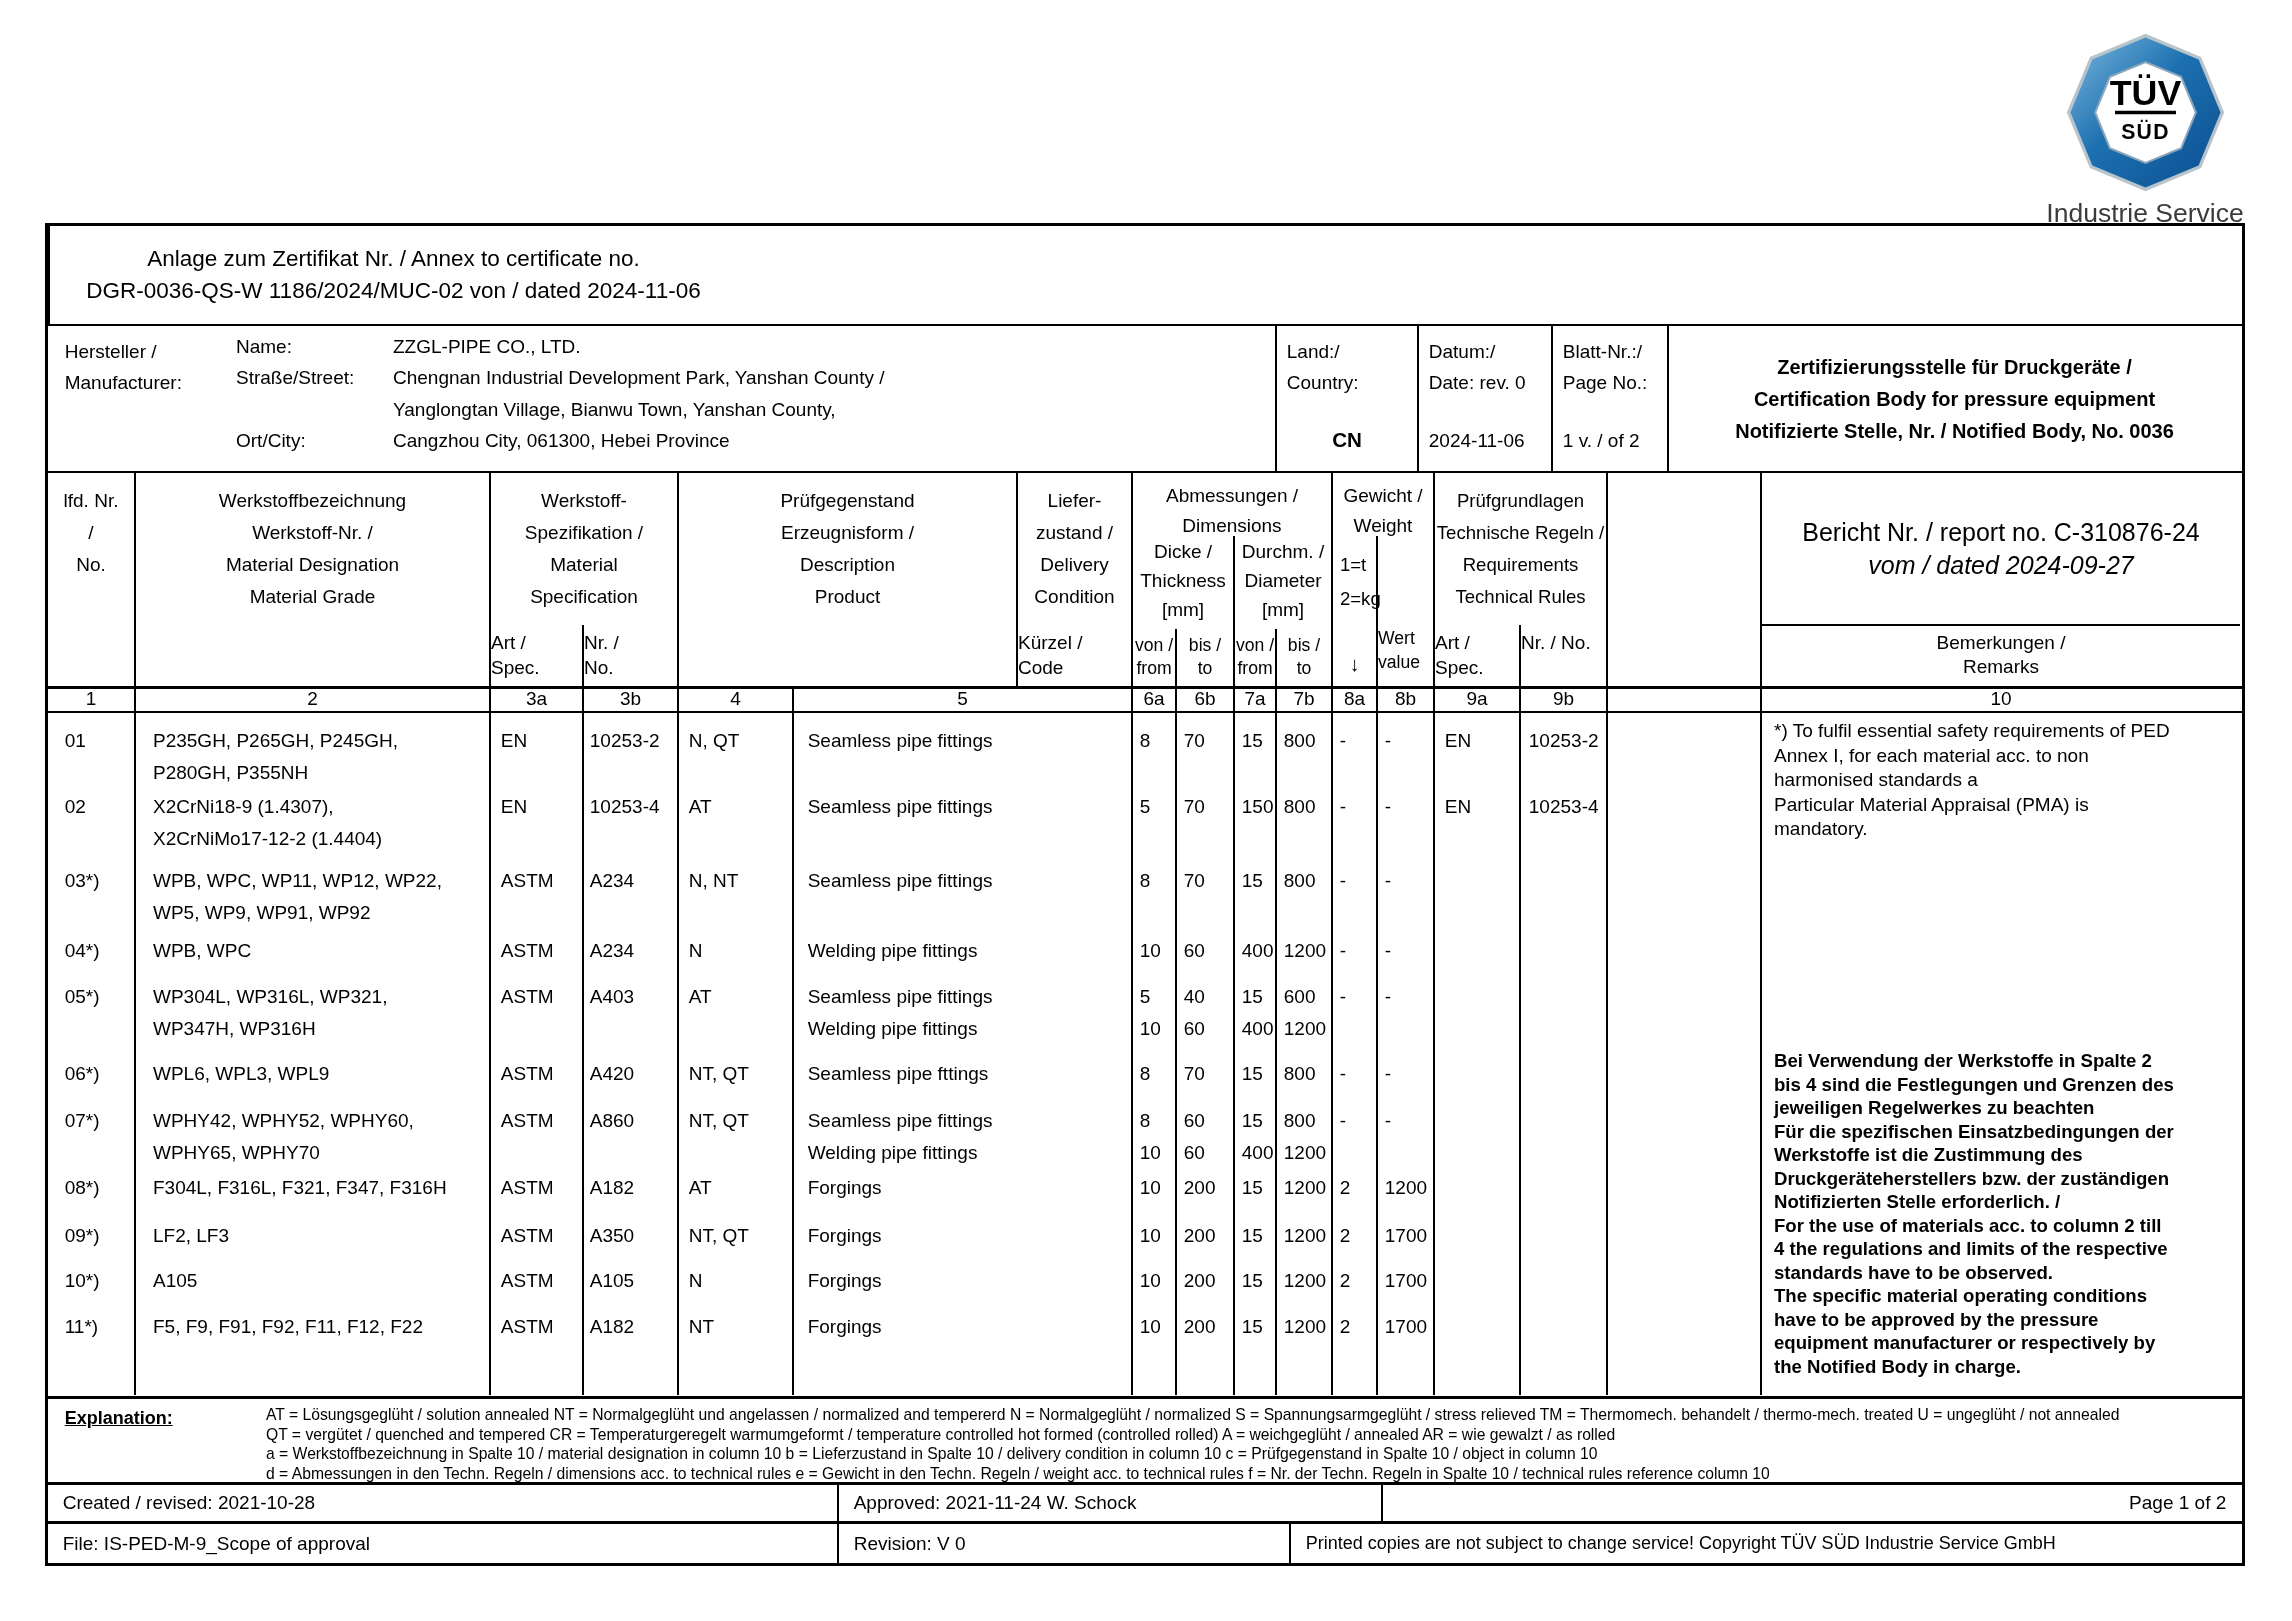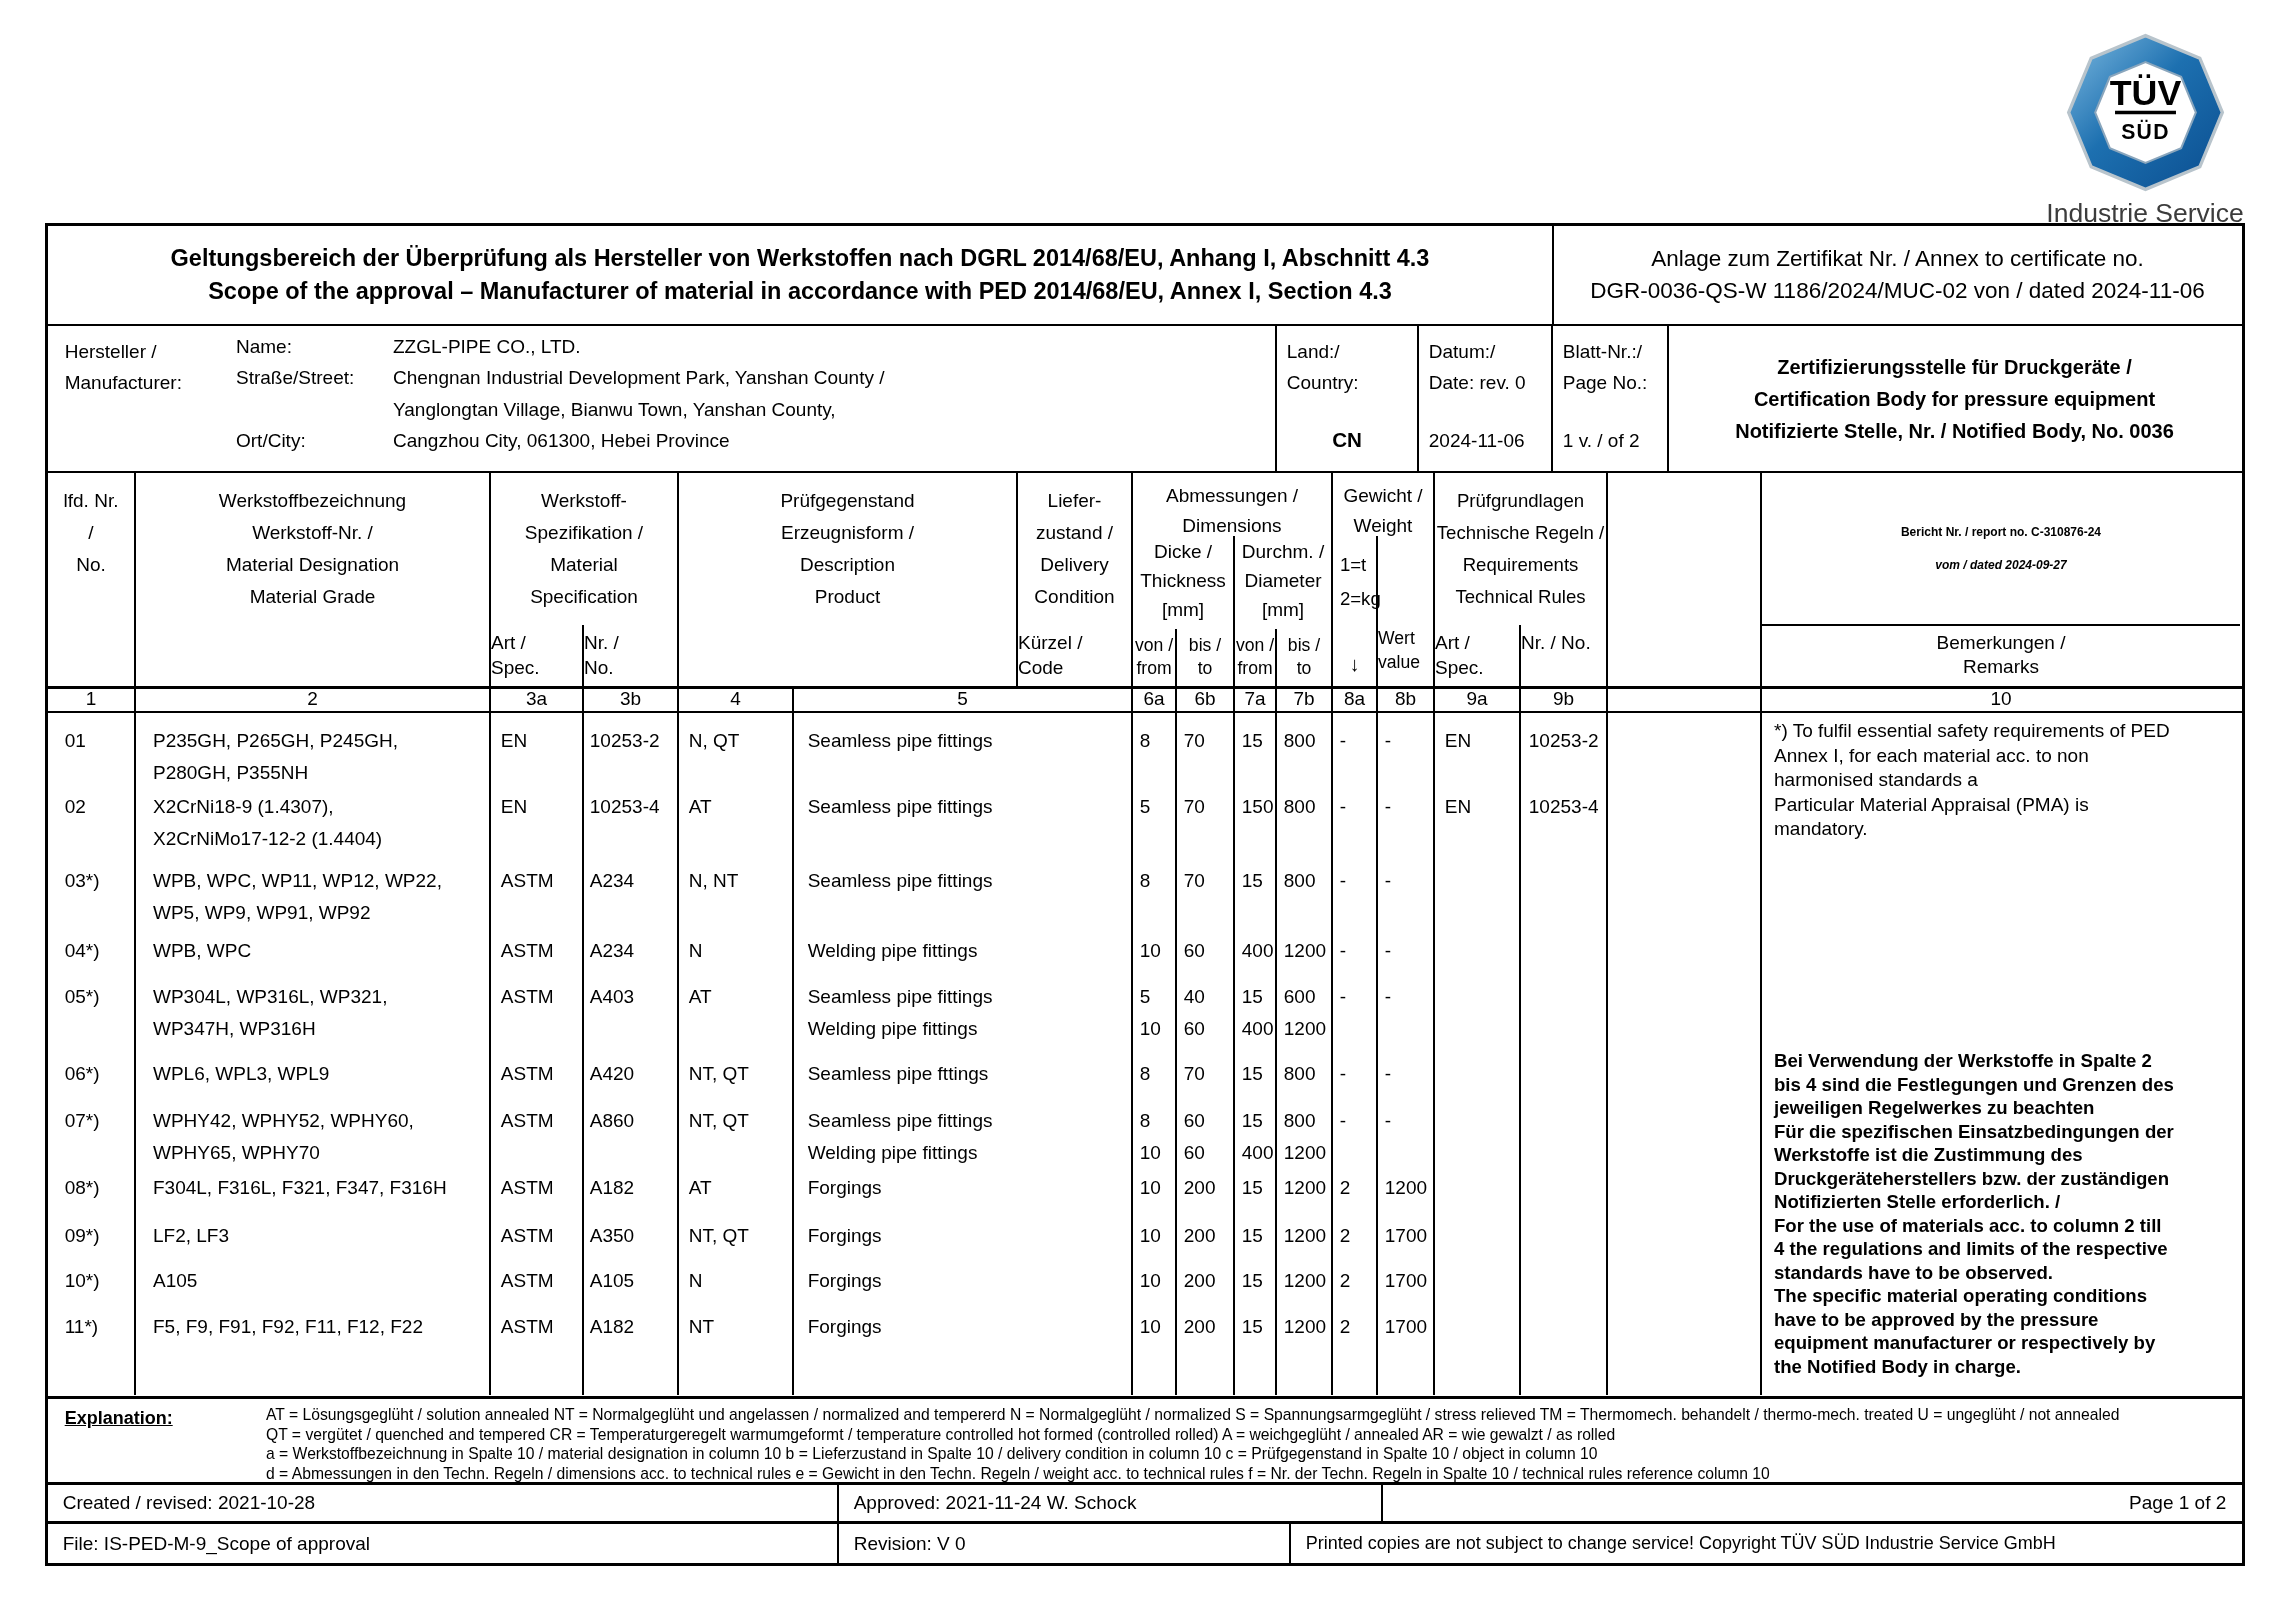--- a/index.html
+++ b/index.html
@@ -24,21 +24,21 @@
   .hsub{position:absolute;bottom:0;left:0;right:0;height:61px;display:flex}
   .hsc{box-sizing:border-box;text-align:left;white-space:pre-line;line-height:25.5px;padding-top:4.9px}
   .hmidrow{display:flex;height:150px}
   .hhalf{position:relative;box-sizing:border-box}
   .hmidlabel{line-height:29px;padding-top:1px;white-space:pre-line}
   .fromto{position:absolute;bottom:0;left:0;right:0;height:57px;display:flex}
   .ftc{box-sizing:border-box;text-align:center;font-size:17.6px;line-height:23.5px;white-space:pre-line;padding-top:4.9px}
   .wunits{padding-top:11.8px;line-height:34px;white-space:pre-line;text-align:left;padding-left:6.9px;font-size:18.6px}
   .arrow{position:absolute;bottom:9.8px;width:100%;text-align:center;font-size:20.6px}
   .wval{position:absolute;bottom:12px;width:100%;text-align:left;font-size:17.6px;line-height:23.5px;white-space:pre-line}
-  .report{height:153px;border-bottom:2px solid #000;box-sizing:border-box;display:flex;flex-direction:column;justify-content:center;font-weight:bold;font-size:12px;line-height:33px}
+  .report{height:153px;border-bottom:2px solid #000;box-sizing:border-box;display:flex;flex-direction:column;justify-content:center;font-weight:normal;font-size:25px;line-height:33px}
   .it{font-style:italic}
   .remhdr{height:58px;display:flex;flex-direction:column;justify-content:center;line-height:24.5px;white-space:pre-line}
   
   .numrow{position:relative;height:27.4px;border-top:3.9px solid #000;border-bottom:2.9px solid #000;box-sizing:border-box;display:flex;font-size:19px}
   .nc{box-sizing:border-box;text-align:center;line-height:19.6px;flex:none}
   
   .tbody{position:relative;height:686px;border-bottom:3.9px solid #000;box-sizing:border-box;font-size:19px}
   .vl{position:absolute;top:0;height:682px;width:2px;background:#000}
   .brow{position:absolute;left:0;width:2193px;display:flex;line-height:32px;white-space:pre}
   .bc{box-sizing:border-box;flex:none}
@@ -78,24 +78,20 @@
     <text x="60" y="54" font-family="Liberation Sans, sans-serif" font-size="27" font-weight="bold" text-anchor="middle" fill="#000">TÜV</text>
     <line x1="37" y1="60" x2="83" y2="60" stroke="#000" stroke-width="2.5"></line>
     <text x="60" y="80" font-family="Liberation Sans, sans-serif" font-size="16" font-weight="bold" letter-spacing="1" text-anchor="middle" fill="#000">SÜD</text>
   </svg>
   <div class="logo-sub">Industrie Service</div>
 </div>
 
 <div id="doc">
 
   <div class="titleband">
-    <div class="titleL">
-      <div>Geltungsbereich der Überprüfung als Hersteller von Werkstoffen nach DGRL 2014/68/EU, Anhang I, Abschnitt 4.3</div>
-      <div>Scope of the approval – Manufacturer of material in accordance with PED 2014/68/EU, Annex I, Section 4.3</div>
-    </div>
     <div class="titleR bl">
       <div>Anlage zum Zertifikat Nr. / Annex to certificate no.</div>
       <div>DGR-0036-QS-W 1186/2024/MUC-02 von / dated 2024-11-06</div>
     </div>
   </div>
 
   <div class="mfr">
     <div class="mcell" style="width:1227px">
       <div class="abs" style="left:16.7px;top:9.8px;line-height:31px;white-space:pre-line">Hersteller /
 Manufacturer:</div>

